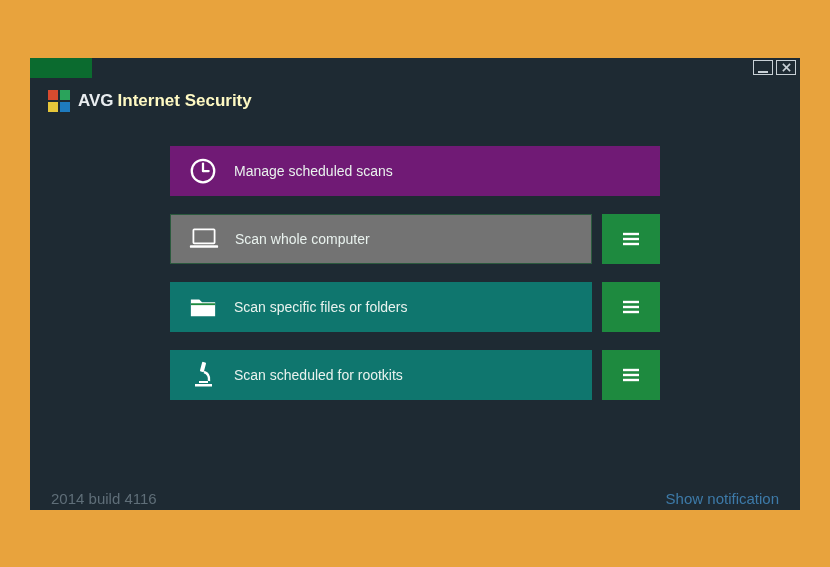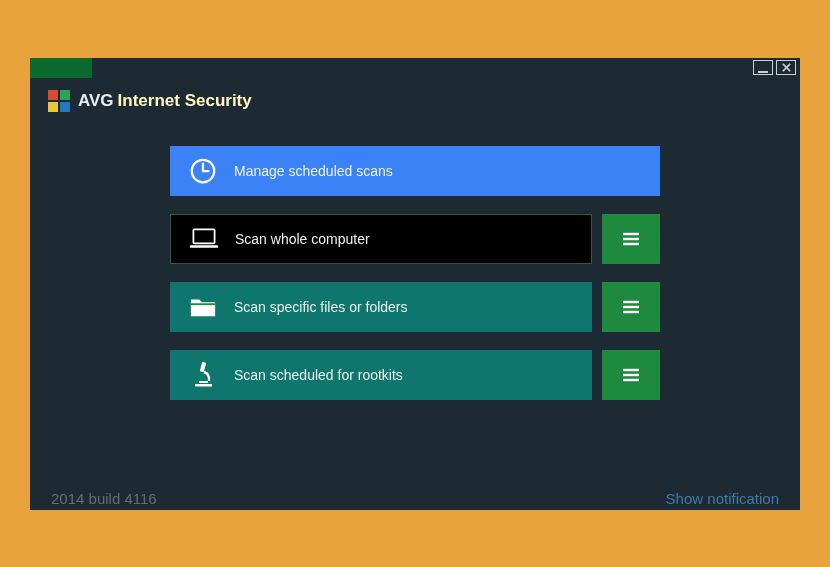--- a/index.html
+++ b/index.html
@@ -102,22 +102,22 @@
     display: flex;
     gap: 10px;
   }
   .option-main {
     flex: 1;
     display: flex;
     align-items: center;
     padding-left: 16px;
     cursor: pointer;
   }
-  .option-main.teal { background: #3b82f6; }
-  .option-main.dark { background: #000000; border: 1px solid #2b5a3e; }
+  .option-main.teal { background: #701a75; }
+  .option-main.dark { background: #737373; border: 1px solid #2b5a3e; }
   .option-main.green { background: #0f766e; }
   .option-icon { width: 34px; display: flex; align-items: center; justify-content: center; }
   .option-label {
     color: #e9f2ee;
     font-size: 14px;
     margin-left: 14px;
   }
   .option-menu {
     width: 58px;
     background: #1e8a3f;

